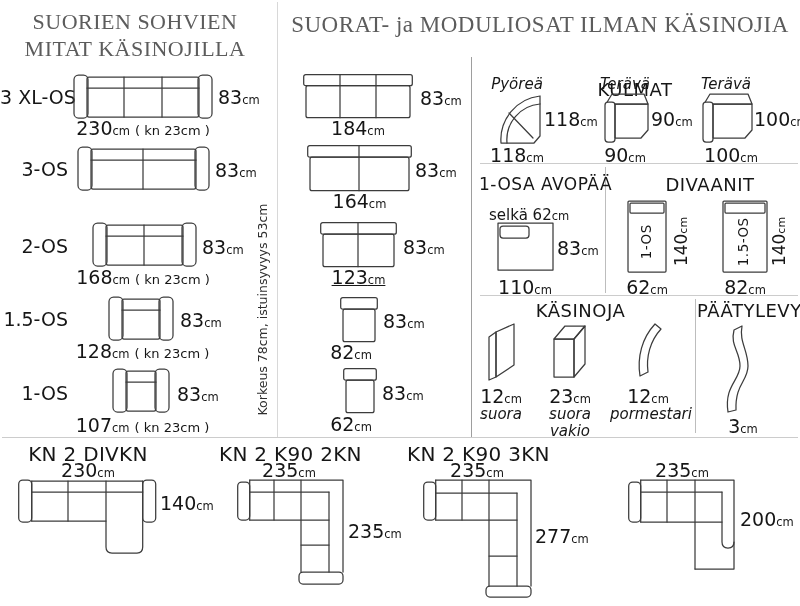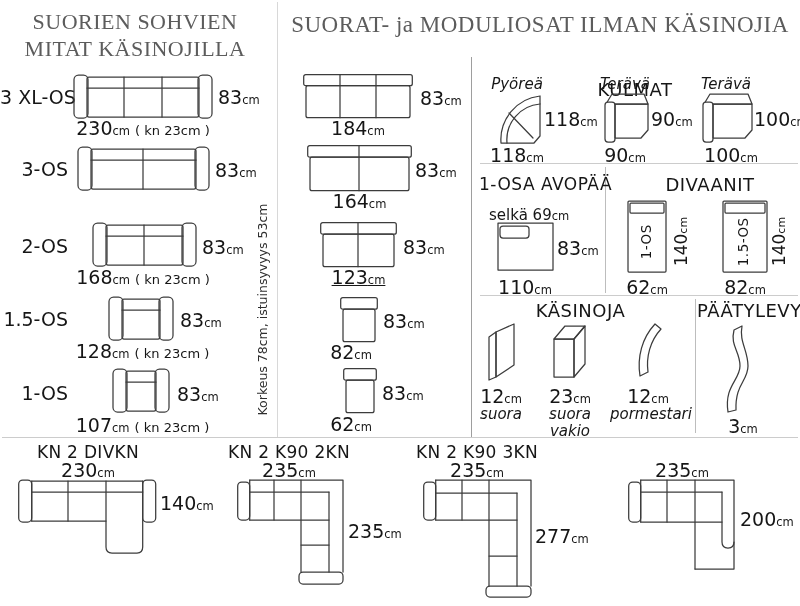--- a/index.html
+++ b/index.html
@@ -9,21 +9,21 @@
   .c{text-align:center;white-space:nowrap;}
   .serif{font-family:"Liberation Serif",serif;color:#5c5c5c;letter-spacing:0.5px;}
   .dim{position:absolute;white-space:nowrap;line-height:1;}
   .dim .n{font-size:19px;text-align:right;}
   .dim .u{font-size:11.5px;}
   .dim .note{font-size:13px;}
   .dim.sm .n{font-size:15px;}
   .rowlabel{position:absolute;font-size:19px;line-height:1;text-align:right;white-space:nowrap;}
   .sech{position:absolute;font-size:18px;line-height:1;letter-spacing:0.5px;}
   .sublabel{position:absolute;font-size:15px;line-height:1;font-style:italic;}
-  .btitle{position:absolute;font-size:17px;line-height:1;letter-spacing:0.3px;}
+  .btitle{position:absolute;font-size:20px;line-height:1;letter-spacing:0.3px;}
   .dimrot{position:absolute;white-space:nowrap;line-height:1;text-align:center;transform:rotate(-90deg);}
   .dimrot .n{font-size:17px;}
   .dimrot .u{font-size:11px;}
   .divlabel{position:absolute;font-size:13.5px;line-height:1;text-align:center;transform:rotate(-90deg);letter-spacing:0.5px;}
   .vnote{position:absolute;font-size:12.5px;color:#2e2e2e;text-align:center;transform:rotate(-90deg);white-space:nowrap;line-height:1;}
   .vline{position:absolute;width:1px;background:#c9c9c9;}
   .hline{position:absolute;height:1px;background:#cccccc;}
   svg.fig{position:absolute;overflow:visible;}
   svg.fig rect,svg.fig path,svg.fig line{stroke:#3c3c3c;stroke-width:1.25;fill:none;stroke-linejoin:round;stroke-linecap:round;}
   svg.fig .f{fill:#ffffff;}
@@ -165,21 +165,21 @@
   <div class="sublabel c" style="left:686px;top:77px;width:80px;">Terävä</div>
   <svg class="fig" style="left:700px;top:92px;" width="52" height="51">
     <path d="M4,12 L10,2 L48,2 L52,12 Z"></path>
     <rect class="f" x="3" y="10" width="10" height="40" rx="3"></rect>
     <path d="M13,12 L52,12 L52,38 L45,46 L13,46 Z"></path>
   </svg>
   <div class="dim" style="left:754px;top:110px;"><span class="n">100</span><span class="u">cm</span></div>
   <div class="dim c" style="left:691px;top:146px;width:80px;"><span class="n">100</span><span class="u">cm</span></div>
 
   <div class="sech" style="left:479px;top:176px;font-size:17px;">1-OSA AVOPÄÄ</div>
-  <div class="dim sm" style="left:489px;top:207px;"><span class="n">selkä 69</span><span class="u">cm</span></div>
+  <div class="dim sm" style="left:489px;top:207px;"><span class="n">selkä 62</span><span class="u">cm</span></div>
   <svg class="fig" style="left:497px;top:222px;" width="57" height="49">
     <rect x="1" y="1" width="55" height="47"></rect>
     <rect x="3" y="4" width="29" height="12" rx="3"></rect>
   </svg>
   <div class="dim" style="left:557px;top:239px;"><span class="n">83</span><span class="u">cm</span></div>
   <div class="dim c" style="left:489px;top:278px;width:72px;"><span class="n">110</span><span class="u">cm</span></div>
 
   <div class="sech c" style="left:615px;top:176px;width:190px;">DIVAANIT</div>
   <svg class="fig" style="left:627px;top:200px;" width="40" height="73">
     <rect x="1" y="1" width="38" height="71" rx="1"></rect>

